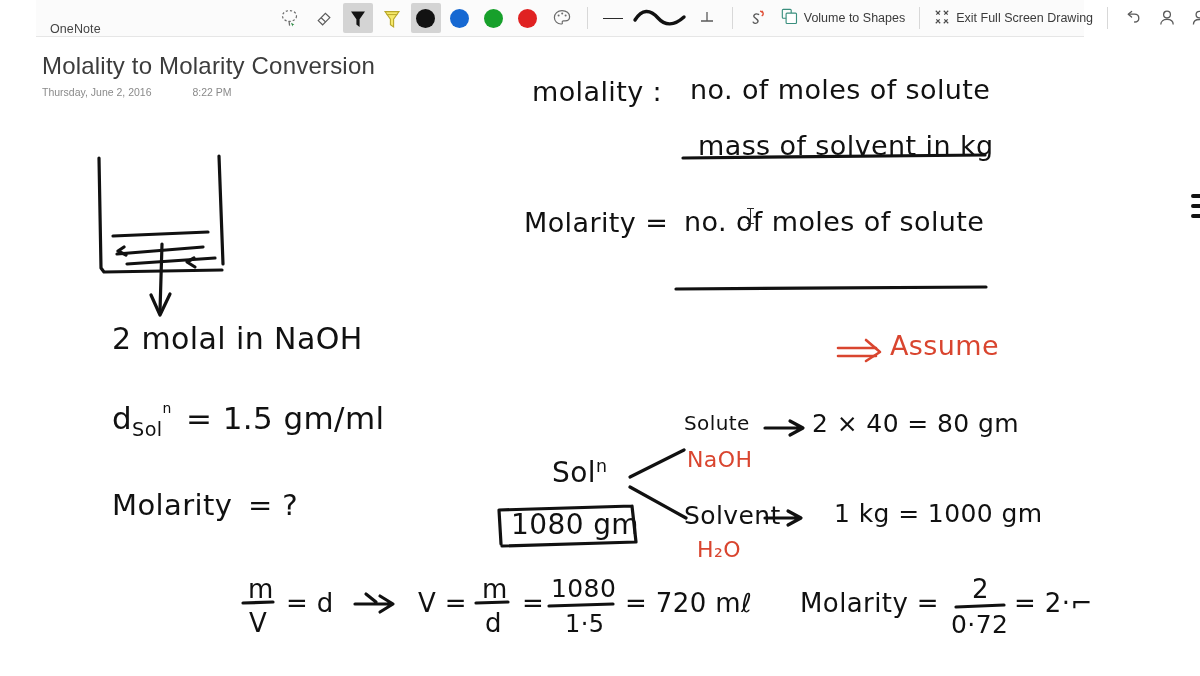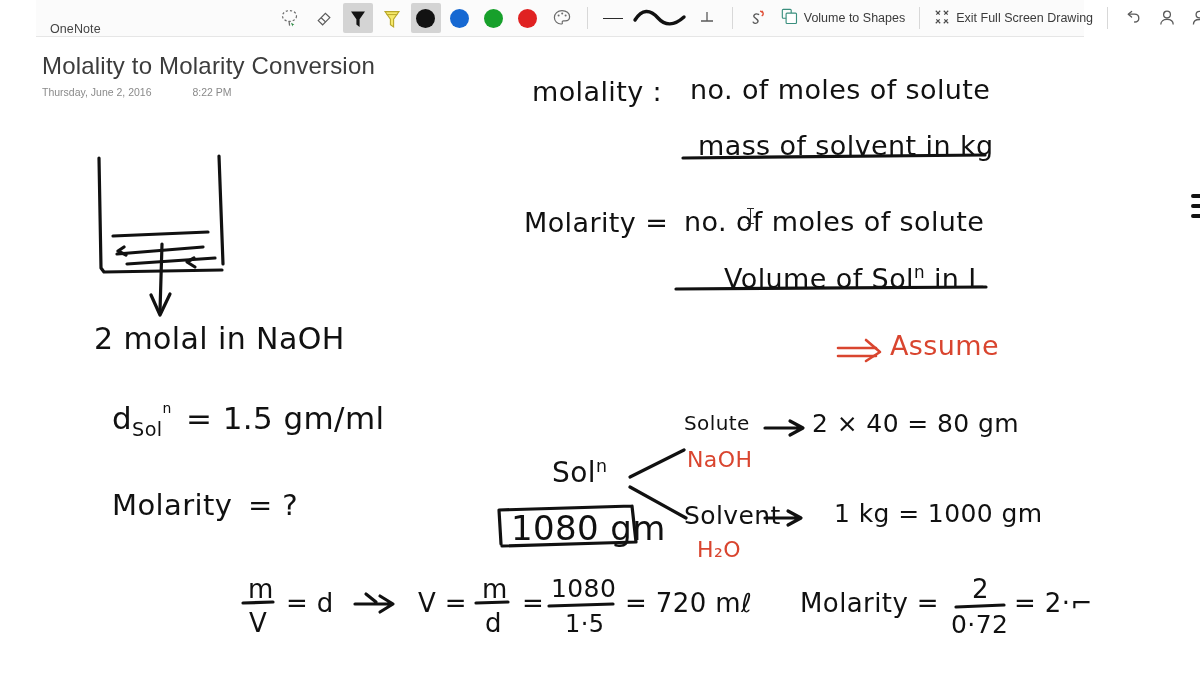--- a/index.html
+++ b/index.html
@@ -270,50 +270,47 @@
       <path d="M549 570 L613 568"></path>
 
       <path d="M956 571 L1004 569"></path>
 
       <path d="M355 568 L390 568 M380 560 L393 568 L380 576 M366 558 L376 566"></path>
 
       <path d="M1193 160 L1200 160 M1193 170 L1200 170 M1193 180 L1200 180" stroke-width="4"></path>
     </g>
   </svg>
 
-  <div class="hw" style="left:94px;top:285px;font-size:30px;">2 molal in NaOH</div>
+  <div class="hw" style="left:112px;top:285px;font-size:30px;">2 molal in NaOH</div>
 
   <div class="hw" style="left:112px;top:364px;font-size:31px;">
     <span>d</span><span class="sub">Sol</span><span style="font-size:.45em;vertical-align:top;">n</span>
     <span style="margin-left:4px;">= 1.5 gm/ml</span>
   </div>
 
   <div class="hw" style="left:112px;top:452px;font-size:29px;">
     <span>Molarity</span>
     <span style="margin-left:6px;">= ?</span>
   </div>
 
   <div class="hw" style="left:532px;top:40px;font-size:27px;">molality :</div>
   <div class="hw" style="left:690px;top:38px;font-size:27px;">no. of moles of solute</div>
   <div class="hw" style="left:698px;top:94px;font-size:27px;">mass of solvent  in kg</div>
 
   <div class="hw" style="left:524px;top:171px;font-size:27px;">Molarity =</div>
   <div class="hw" style="left:684px;top:170px;font-size:27px;">no. of moles of solute</div>
-  <div class="hw" style="left:724px;top:226px;font-size:27px;">
-    <span>Volume  of Sol</span><span class="sup">n</span><span> in L</span>
-  </div>
 
   <div class="cursor-ibeam" style="left:750px;top:172px;"></div>
 
   <div class="hw red" style="left:890px;top:294px;font-size:27px;">Assume</div>
 
   <div class="hw" style="left:552px;top:420px;font-size:28px;">
     <span>Sol</span><span class="sup">n</span>
   </div>
-  <div class="hw" style="left:511px;top:472px;font-size:34px;">1080 gm</div>
+  <div class="hw" style="left:511px;top:472px;font-size:28px;">1080 gm</div>
 
   <div class="hw" style="left:684px;top:375px;font-size:20px;">Solute</div>
   <div class="hw" style="left:812px;top:373px;font-size:25px;">2 × 40 = 80  gm</div>
   <div class="hw red" style="left:687px;top:411px;font-size:22px;">NaOH</div>
 
   <div class="hw" style="left:684px;top:465px;font-size:25px;">Solvent</div>
   <div class="hw" style="left:810px;top:463px;font-size:25px;margin-left:24px;">1 kg  = 1000 gm</div>
   <div class="hw red" style="left:697px;top:501px;font-size:22px;">H₂O</div>
 
   <div class="hw" style="left:248px;top:538px;font-size:26px;">m</div>

